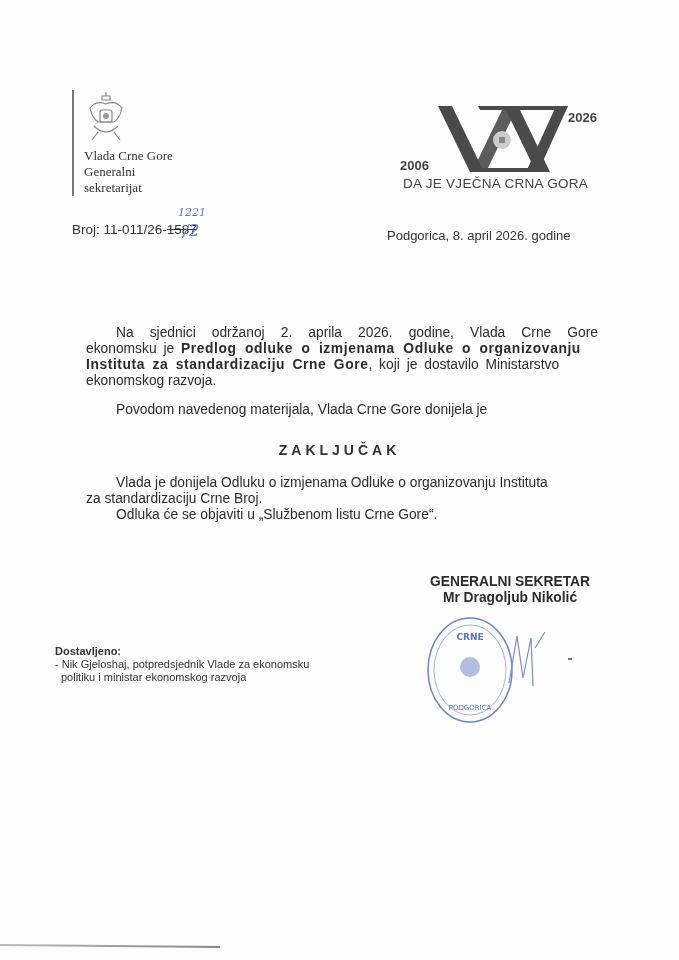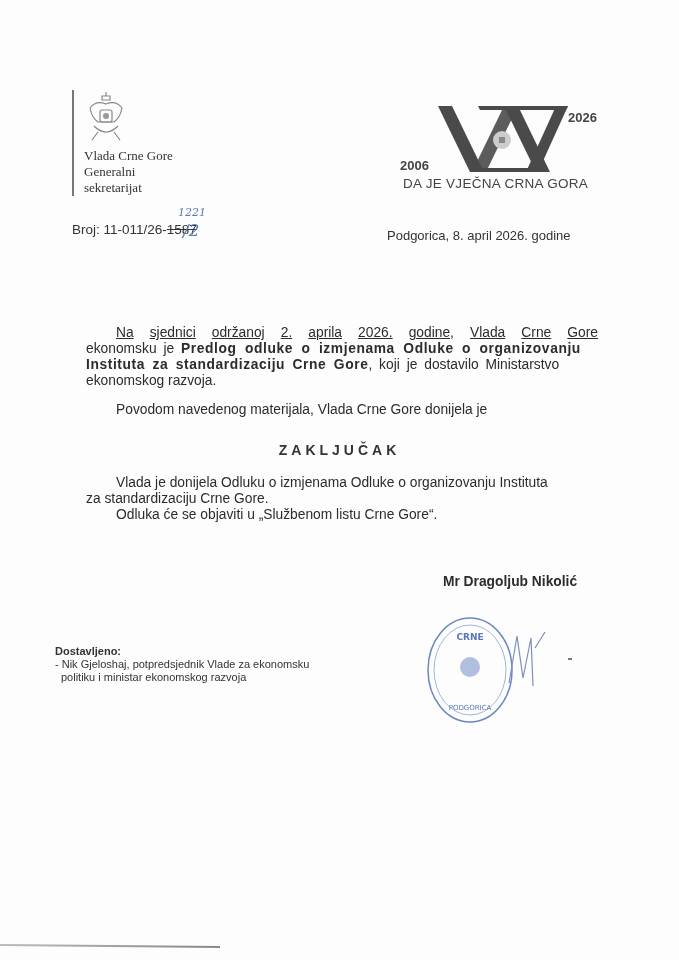--- a/index.html
+++ b/index.html
@@ -18,21 +18,21 @@
     .slogan { left: 403px; top: 176px; font-size: 13.5px; color: #444; letter-spacing: 0.3px; white-space: nowrap; }
     .broj { left: 72px; top: 222px; font-size: 13.5px; color: #333; white-space: nowrap; }
     .broj .old { text-decoration: line-through; }
     .hand { font-family: "DejaVu Serif", serif; font-style: italic; color: #5b7ab8; }
     .hand-top { left: 178px; top: 206px; font-size: 11px; }
     .hand-slash { left: 183px; top: 220px; font-size: 17px; }
     .place-date { left: 387px; top: 228px; font-size: 13px; color: #333; white-space: nowrap; }
     .body-text { left: 86px; width: 512px; font-size: 13.8px; line-height: 16px; color: #2c2c2c; text-align: justify; }
     .p1 { top: 325px; }
     .line { display: block; white-space: nowrap; }
-    .justify-line { display: flex; justify-content: space-between; white-space: nowrap; text-decoration: underline; }
+    .justify-line { display: flex; justify-content: space-between; white-space: nowrap; }
     .justify-line span { white-space: pre; }
     .p2 { top: 390px; }
     .title { left: 0; width: 679px; top: 442px; text-align: center; font-size: 14px; font-weight: bold; letter-spacing: 4px; color: #333; }
     .p3 { top: 475px; }
     .sig-title { left: 395px; width: 230px; top: 574px; text-align: center; font-weight: bold; font-size: 13.8px; line-height: 16px; color: #2c2c2c; }
     .stamp { left: 425px; top: 615px; width: 90px; height: 110px; }
     .signature { left: 505px; top: 628px; width: 50px; height: 60px; }
     .dot { left: 568px; top: 658px; width: 4px; height: 2px; background: #777; }
     .dost { left: 55px; top: 645px; font-size: 11px; line-height: 13px; color: #333; }
     .dost .hdr { font-weight: bold; }
@@ -101,25 +101,26 @@
   <div class="line" style="word-spacing:3px;"><b style="letter-spacing:0.6px;">Instituta za standardizaciju Crne Gore</b><span>, koji je dostavilo Ministarstvo</span></div>
   <div class="line">ekonomskog razvoja.</div>
 </div>
 
 <div class="abs body-text p2" style="top:390px; padding-left:30px;margin-top:12px;">Povodom navedenog materijala, Vlada Crne Gore donijela je</div>
 
 <div class="abs title">ZAKLJUČAK</div>
 
 <div class="abs body-text p3">
   <div class="line" style="padding-left:30px;">Vlada je donijela Odluku o izmjenama Odluke o organizovanju Instituta</div>
-  <div class="line">za standardizaciju Crne Gore.</div>
+  <div class="line">za standardizaciju Crne Broj.</div>
   <div class="line" style="padding-left:30px;">Odluka će se objaviti u „Službenom listu Crne Gore“.</div>
 </div>
 
 <div class="abs sig-title">
+  <div>GENERALNI SEKRETAR</div>
   <div>Mr Dragoljub Nikolić</div>
 </div>
 
 <svg class="abs stamp" viewBox="0 0 90 110">
   <ellipse cx="45" cy="55" rx="42" ry="52" fill="none" stroke="#6a86c4" stroke-width="1.5"></ellipse>
   <ellipse cx="45" cy="55" rx="36" ry="45" fill="none" stroke="#8aa0d2" stroke-width="0.8"></ellipse>
   <circle cx="45" cy="52" r="10" fill="#7d95cc" opacity="0.6"></circle>
   <text x="45" y="25" text-anchor="middle" font-size="9" fill="#5b77b8" font-family="DejaVu Sans, sans-serif" font-weight="bold">CRNE</text>
   <text x="45" y="95" text-anchor="middle" font-size="7" fill="#5b77b8" font-family="DejaVu Sans, sans-serif">PODGORICA</text>
 </svg>

